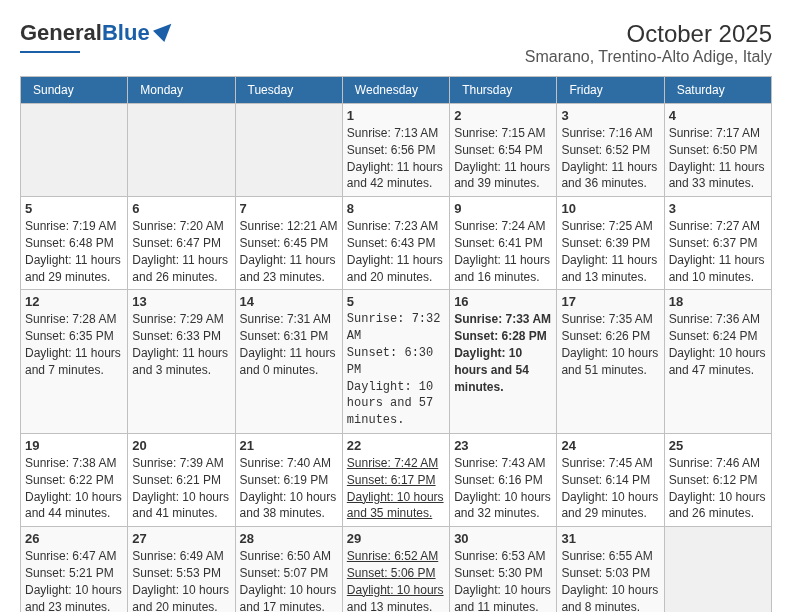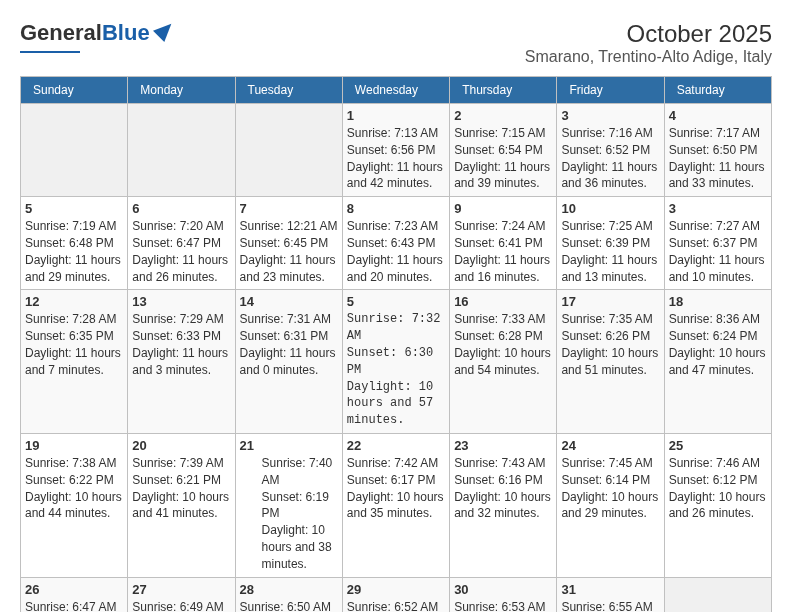--- a/index.html
+++ b/index.html
@@ -200,59 +200,59 @@
 Daylight: 11 hours and 0 minutes.</div>
         </td>
         <td>
           <span class="day-number">5</span>
           <div class="day-info" style="white-space: pre-line; font-family: Liberation Mono, monospace;">Sunrise: 7:32 AM
 Sunset: 6:30 PM
 Daylight: 10 hours and 57 minutes.</div>
         </td>
         <td>
           <span class="day-number">16</span>
-          <div class="day-info" style="white-space: pre-line;">Sunrise: 7:33 AM
+          <div class="day-info" style="white-space: pre-line; font-weight: bold;">Sunrise: 7:33 AM
 Sunset: 6:28 PM
 Daylight: 10 hours and 54 minutes.</div>
         </td>
         <td>
           <span class="day-number">17</span>
           <div class="day-info" style="white-space: pre-line;">Sunrise: 7:35 AM
 Sunset: 6:26 PM
 Daylight: 10 hours and 51 minutes.</div>
         </td>
         <td>
           <span class="day-number">18</span>
-          <div class="day-info" style="white-space: pre-line;">Sunrise: 8:36 AM
+          <div class="day-info" style="white-space: pre-line;">Sunrise: 7:36 AM
 Sunset: 6:24 PM
 Daylight: 10 hours and 47 minutes.</div>
         </td>
       </tr>
       <tr>
         <td>
           <span class="day-number">19</span>
           <div class="day-info" style="white-space: pre-line;">Sunrise: 7:38 AM
 Sunset: 6:22 PM
 Daylight: 10 hours and 44 minutes.</div>
         </td>
         <td>
           <span class="day-number">20</span>
           <div class="day-info" style="white-space: pre-line;">Sunrise: 7:39 AM
 Sunset: 6:21 PM
 Daylight: 10 hours and 41 minutes.</div>
         </td>
         <td>
           <span class="day-number">21</span>
-          <div class="day-info" style="white-space: pre-line; margin-left: 22px;">Sunrise: 7:40 AM
+          <div class="day-info" style="white-space: pre-line;">Sunrise: 7:40 AM
 Sunset: 6:19 PM
 Daylight: 10 hours and 38 minutes.</div>
         </td>
         <td>
           <span class="day-number">22</span>
-          <div class="day-info" style="white-space: pre-line;">Sunrise: 7:42 AM
+          <div class="day-info" style="white-space: pre-line; text-decoration: underline;">Sunrise: 7:42 AM
 Sunset: 6:17 PM
 Daylight: 10 hours and 35 minutes.</div>
         </td>
         <td>
           <span class="day-number">23</span>
           <div class="day-info" style="white-space: pre-line;">Sunrise: 7:43 AM
 Sunset: 6:16 PM
 Daylight: 10 hours and 32 minutes.</div>
         </td>
         <td>

